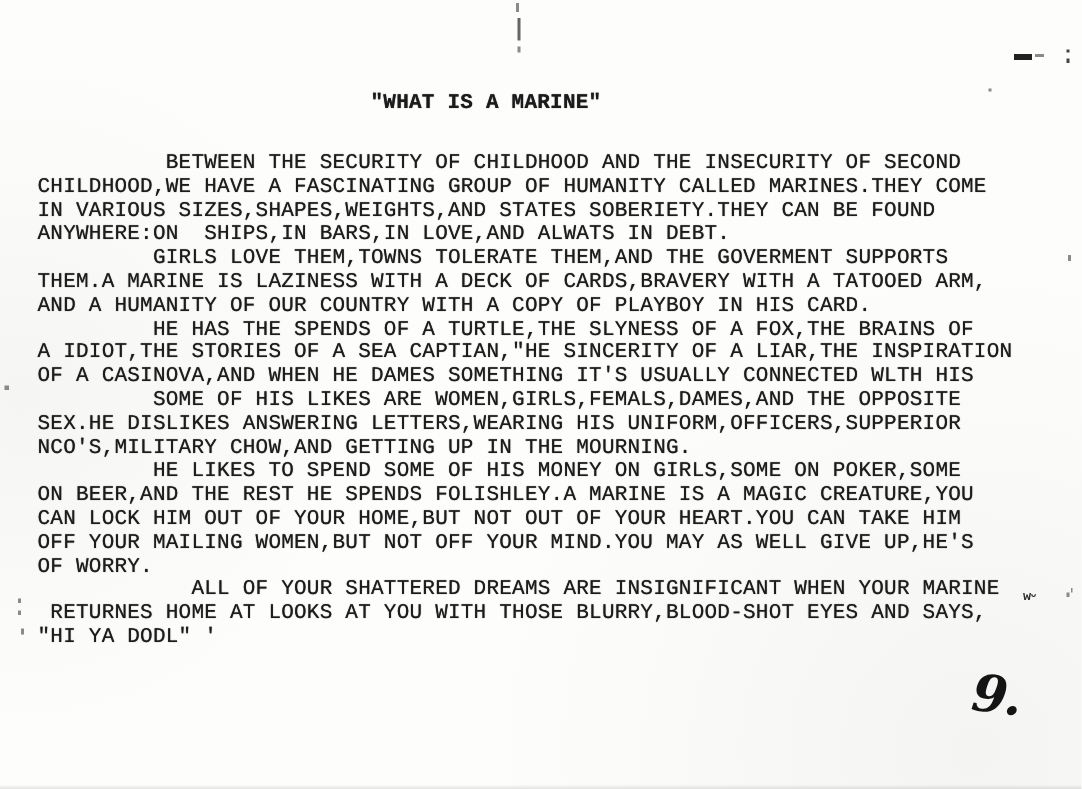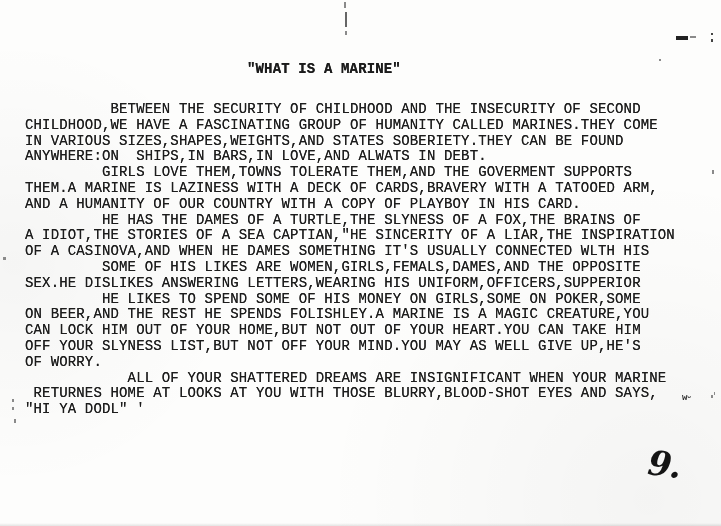--- a/index.html
+++ b/index.html
@@ -57,29 +57,30 @@
   <div class="doc-title">"WHAT IS A MARINE"</div>
 
   <div class="body-lines" id="body-lines">
       <div class="line">          BETWEEN THE SECURITY OF CHILDHOOD AND THE INSECURITY OF SECOND</div>
       <div class="line">CHILDHOOD,WE HAVE A FASCINATING GROUP OF HUMANITY CALLED MARINES.THEY COME</div>
       <div class="line">IN VARIOUS SIZES,SHAPES,WEIGHTS,AND STATES SOBERIETY.THEY CAN BE FOUND</div>
       <div class="line">ANYWHERE:ON  SHIPS,IN BARS,IN LOVE,AND ALWATS IN DEBT.</div>
       <div class="line">         GIRLS LOVE THEM,TOWNS TOLERATE THEM,AND THE GOVERMENT SUPPORTS</div>
       <div class="line">THEM.A MARINE IS LAZINESS WITH A DECK OF CARDS,BRAVERY WITH A TATOOED ARM,</div>
       <div class="line">AND A HUMANITY OF OUR COUNTRY WITH A COPY OF PLAYBOY IN HIS CARD.</div>
-      <div class="line">         HE HAS THE DAMES OF A TURTLE,THE SLYNESS OF A FOX,THE BRAINS OF</div>
+      <div class="line">         HE HAS THE SPENDS OF A TURTLE,THE SLYNESS OF A FOX,THE BRAINS OF</div>
       <div class="line">A IDIOT,THE STORIES OF A SEA CAPTIAN,"HE SINCERITY OF A LIAR,THE INSPIRATION</div>
       <div class="line">OF A CASINOVA,AND WHEN HE DAMES SOMETHING IT'S USUALLY CONNECTED WLTH HIS</div>
       <div class="line">         SOME OF HIS LIKES ARE WOMEN,GIRLS,FEMALS,DAMES,AND THE OPPOSITE</div>
       <div class="line">SEX.HE DISLIKES ANSWERING LETTERS,WEARING HIS UNIFORM,OFFICERS,SUPPERIOR</div>
+      <div class="line">NCO'S,MILITARY CHOW,AND GETTING UP IN THE MOURNING.</div>
       <div class="line">         HE LIKES TO SPEND SOME OF HIS MONEY ON GIRLS,SOME ON POKER,SOME</div>
       <div class="line">ON BEER,AND THE REST HE SPENDS FOLISHLEY.A MARINE IS A MAGIC CREATURE,YOU</div>
       <div class="line">CAN LOCK HIM OUT OF YOUR HOME,BUT NOT OUT OF YOUR HEART.YOU CAN TAKE HIM</div>
-      <div class="line">OFF YOUR SLYNESS LIST,BUT NOT OFF YOUR MIND.YOU MAY AS WELL GIVE UP,HE'S</div>
+      <div class="line">OFF YOUR MAILING WOMEN,BUT NOT OFF YOUR MIND.YOU MAY AS WELL GIVE UP,HE'S</div>
       <div class="line">OF WORRY.</div>
       <div class="line">            ALL OF YOUR SHATTERED DREAMS ARE INSIGNIFICANT WHEN YOUR MARINE</div>
       <div class="line"> RETURNES HOME AT LOOKS AT YOU WITH THOSE BLURRY,BLOOD-SHOT EYES AND SAYS,</div>
       <div class="line">"HI YA DODL" '</div>
     </div>
 
   <div class="handwritten-number">9.</div>
 
   <div class="artifact light" style="left:344px;top:2px;width:2px;height:6px;"></div>
   <div class="artifact" style="left:345px;top:12px;width:2px;height:15px;background:#666;"></div>

